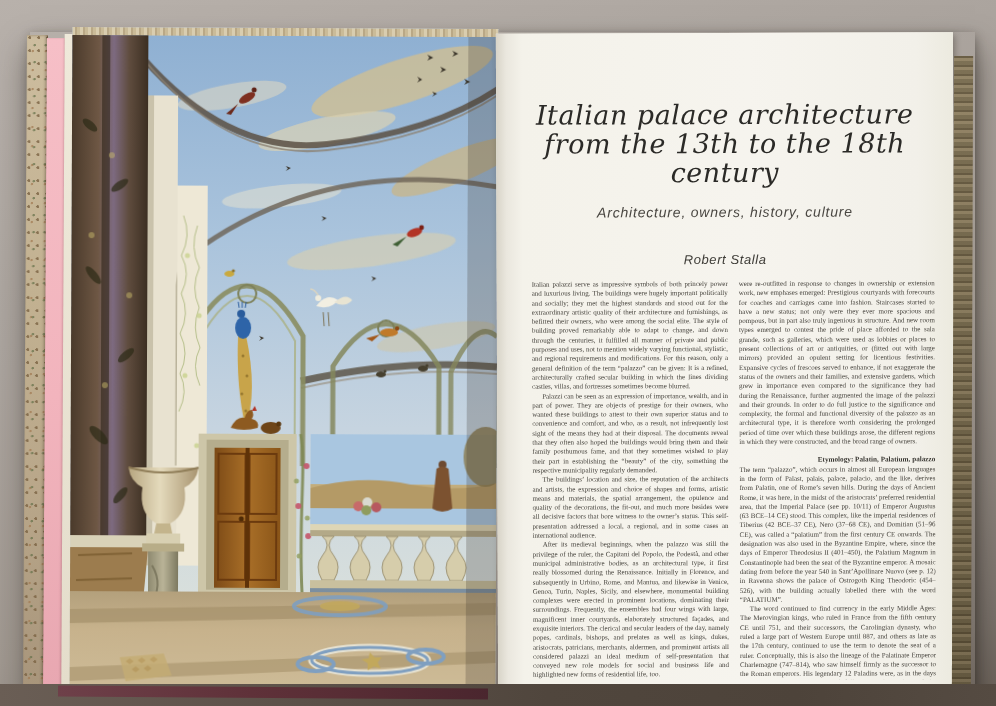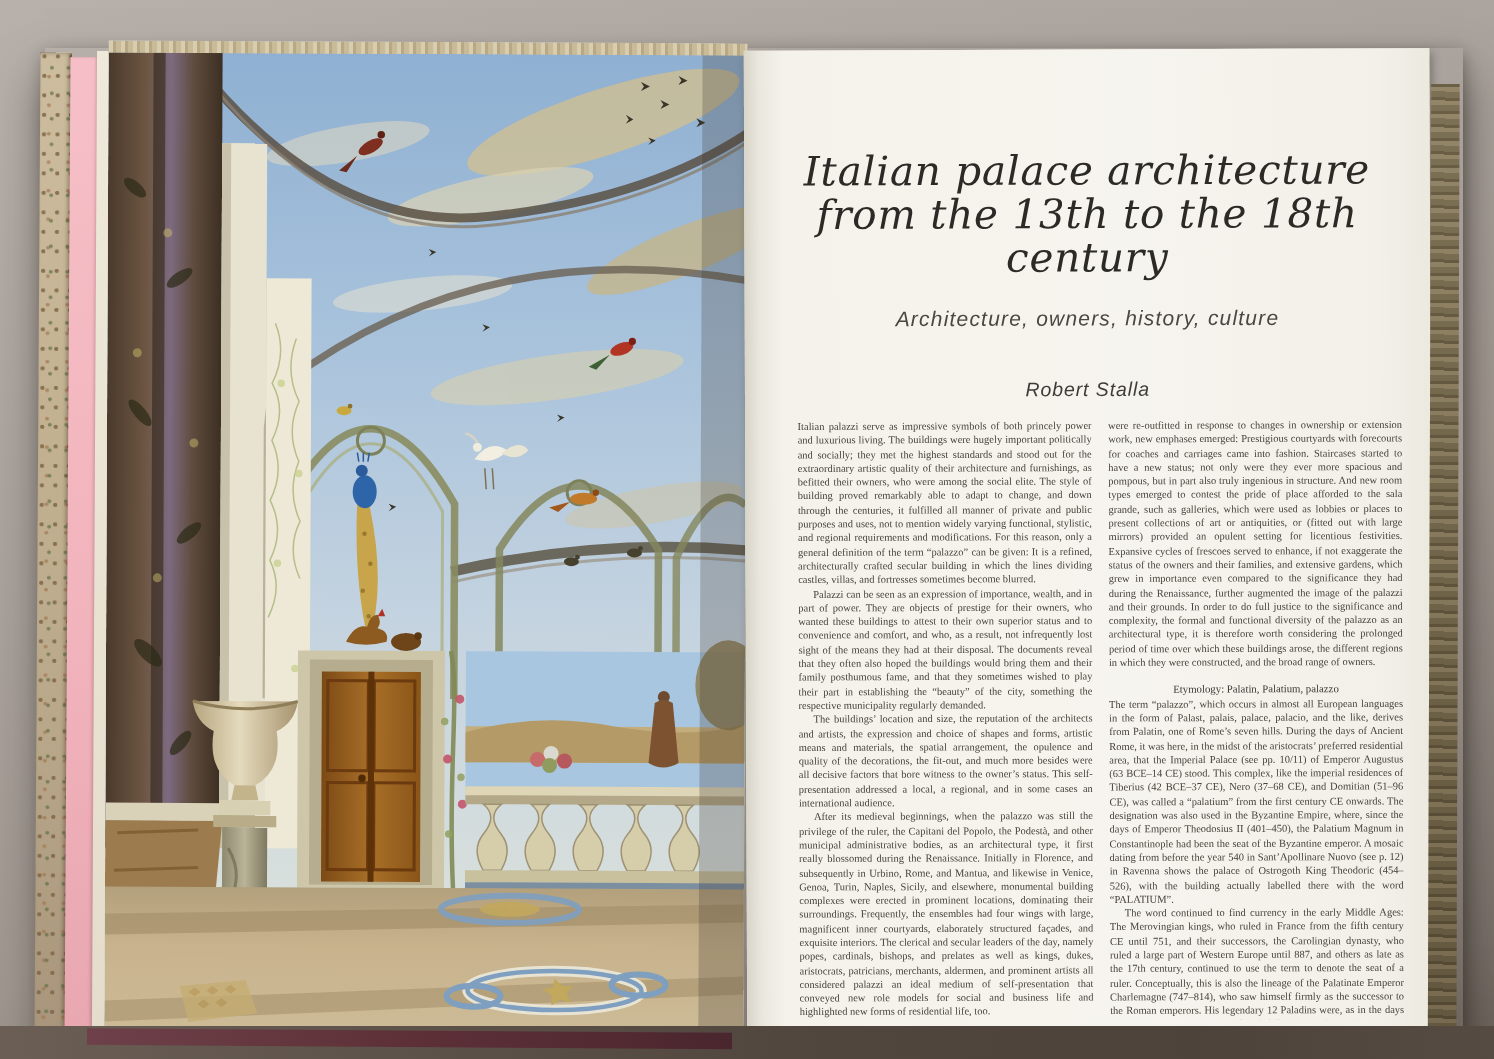--- a/index.html
+++ b/index.html
@@ -103,21 +103,21 @@
   .col{
     position:absolute;top:247px;width:196px;height:400px;overflow:hidden;
     font-size:7px;line-height:9.3px;color:#45423c;text-align:justify;
   }
   .col-left{left:35px;}
   .col-right{left:242px;}
   .col p{margin:0;}
   .col p + p{text-indent:10px;}
   .col h4{
     margin:9px 0 0 0;font-size:7.2px;line-height:9.3px;color:#3a3833;
-    font-weight:normal;text-align:center;
+    font-weight:bold;text-align:right;
   }
   .col p.after-head{text-indent:0;}
 </style>
 </head>
 <body>
 
 <div class="book">
   <div class="book-shadow"></div>
   <div class="cover-bottom"></div>
   <div class="cover-wedge"></div>

